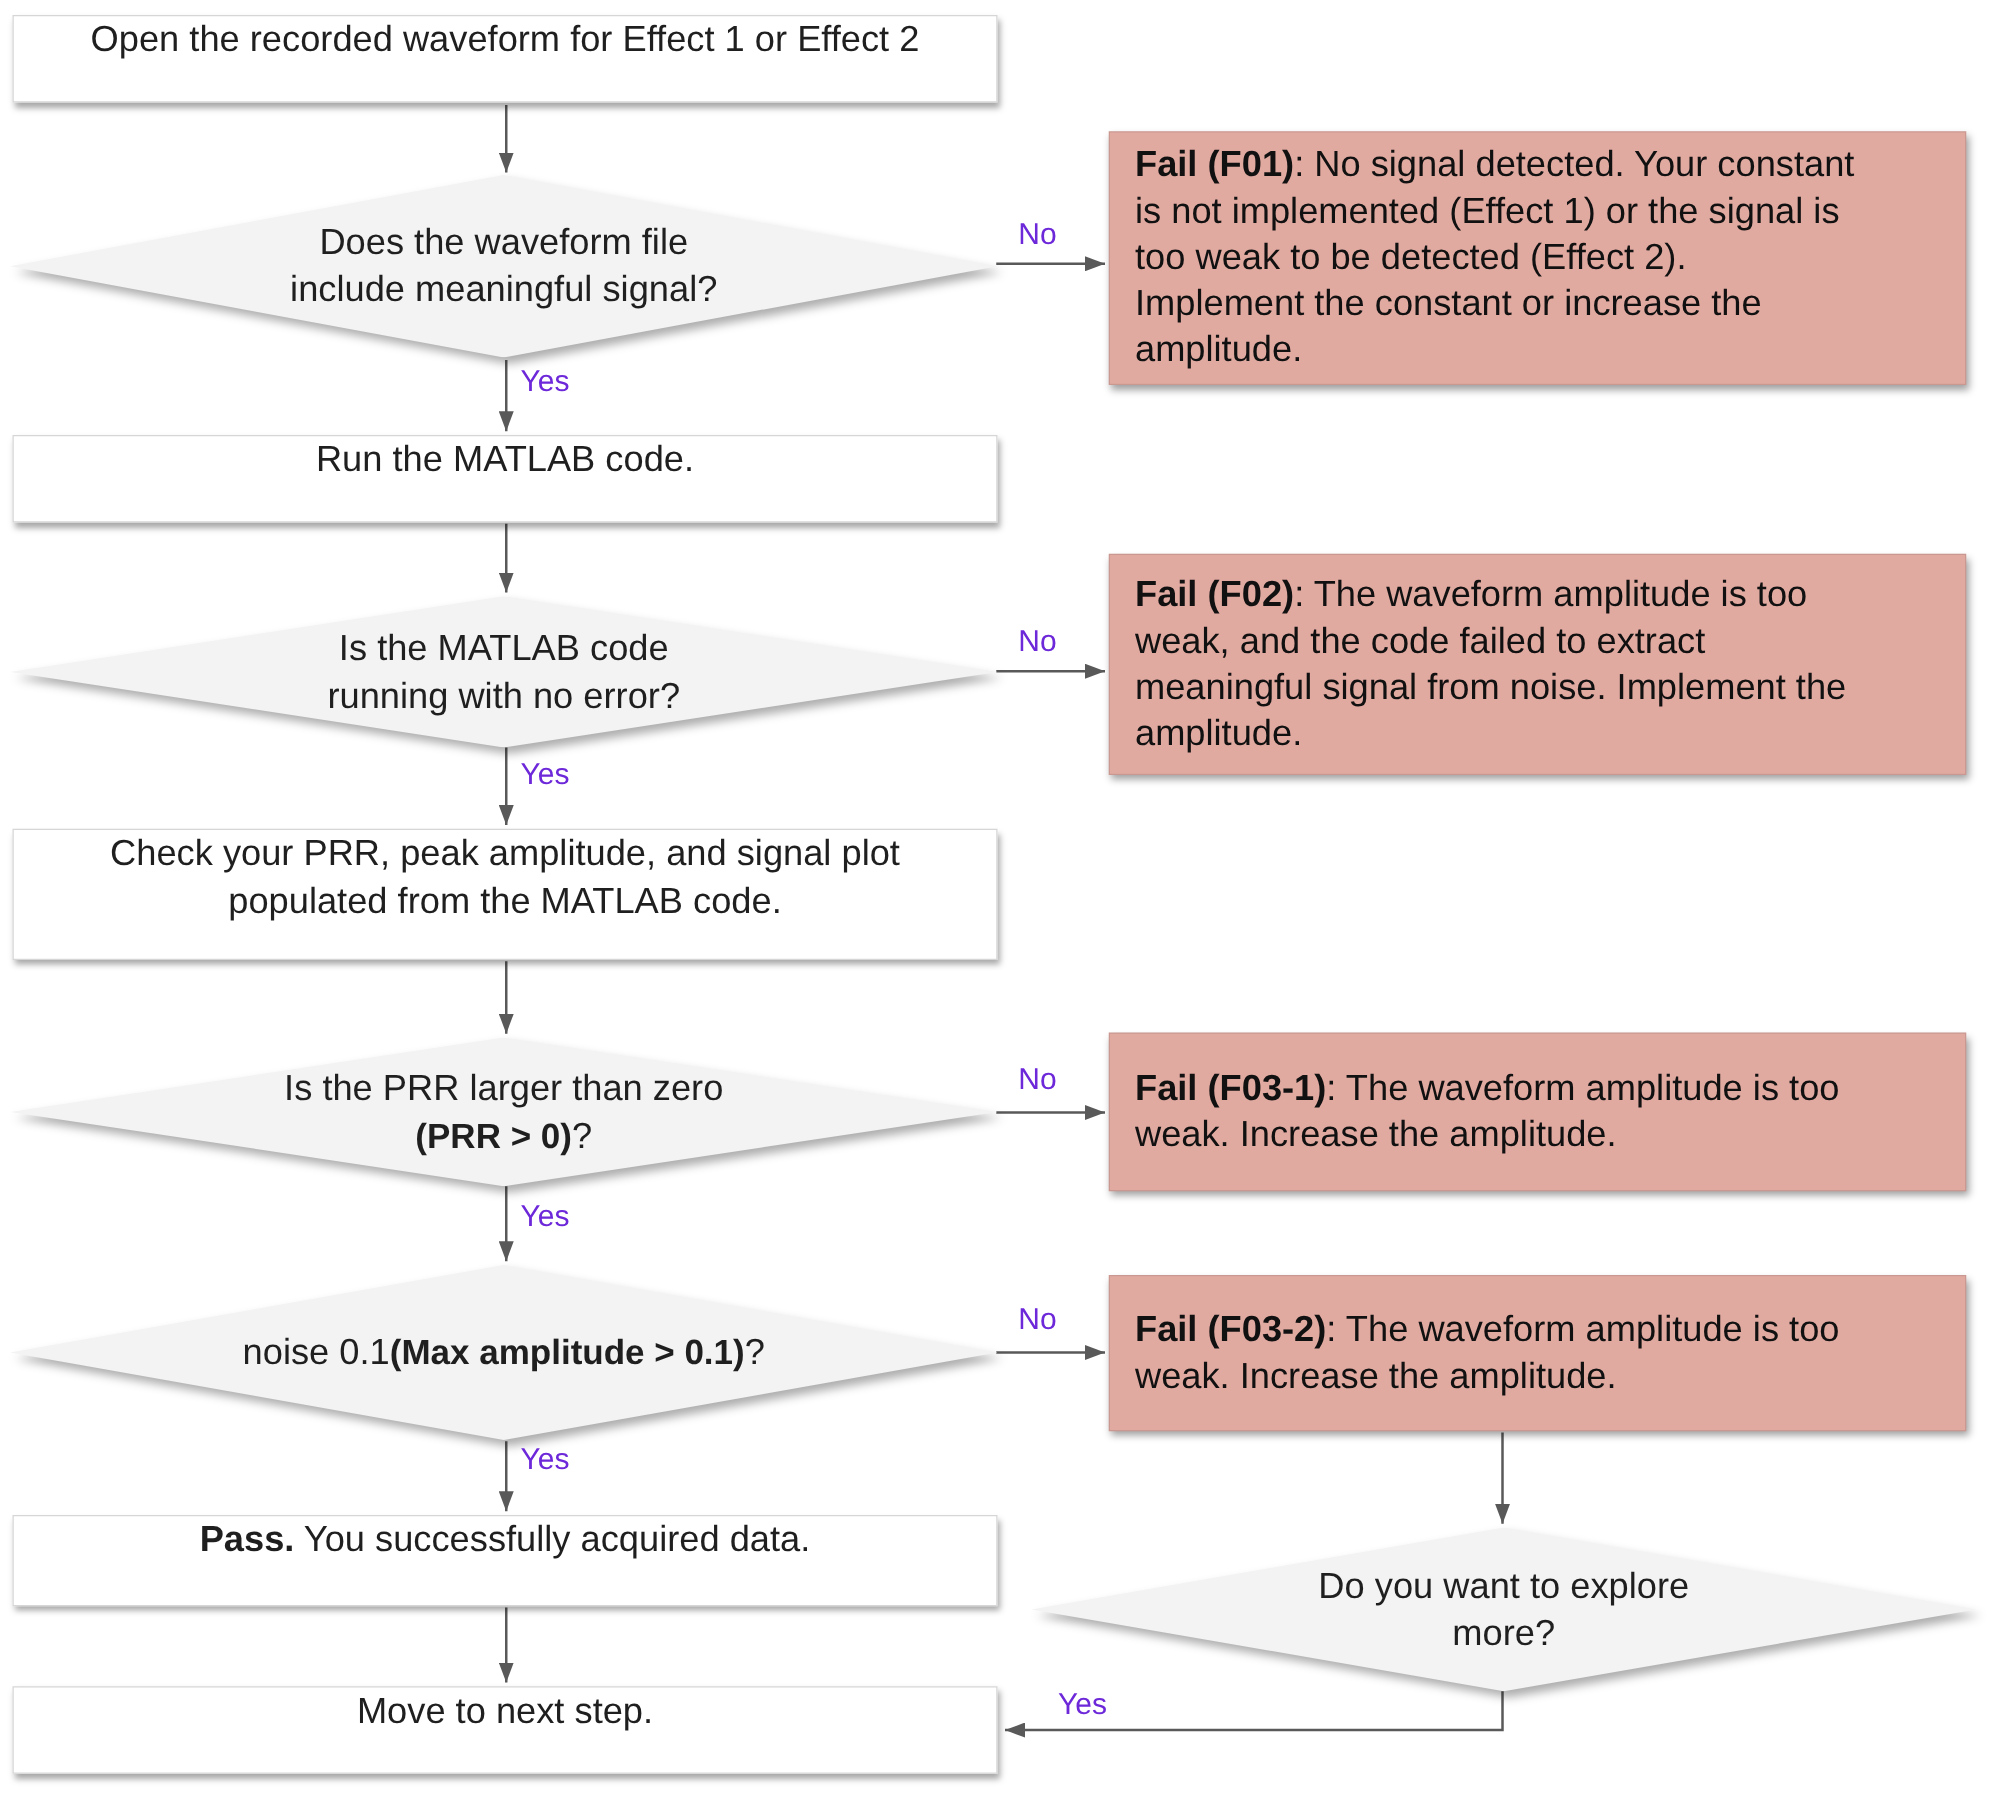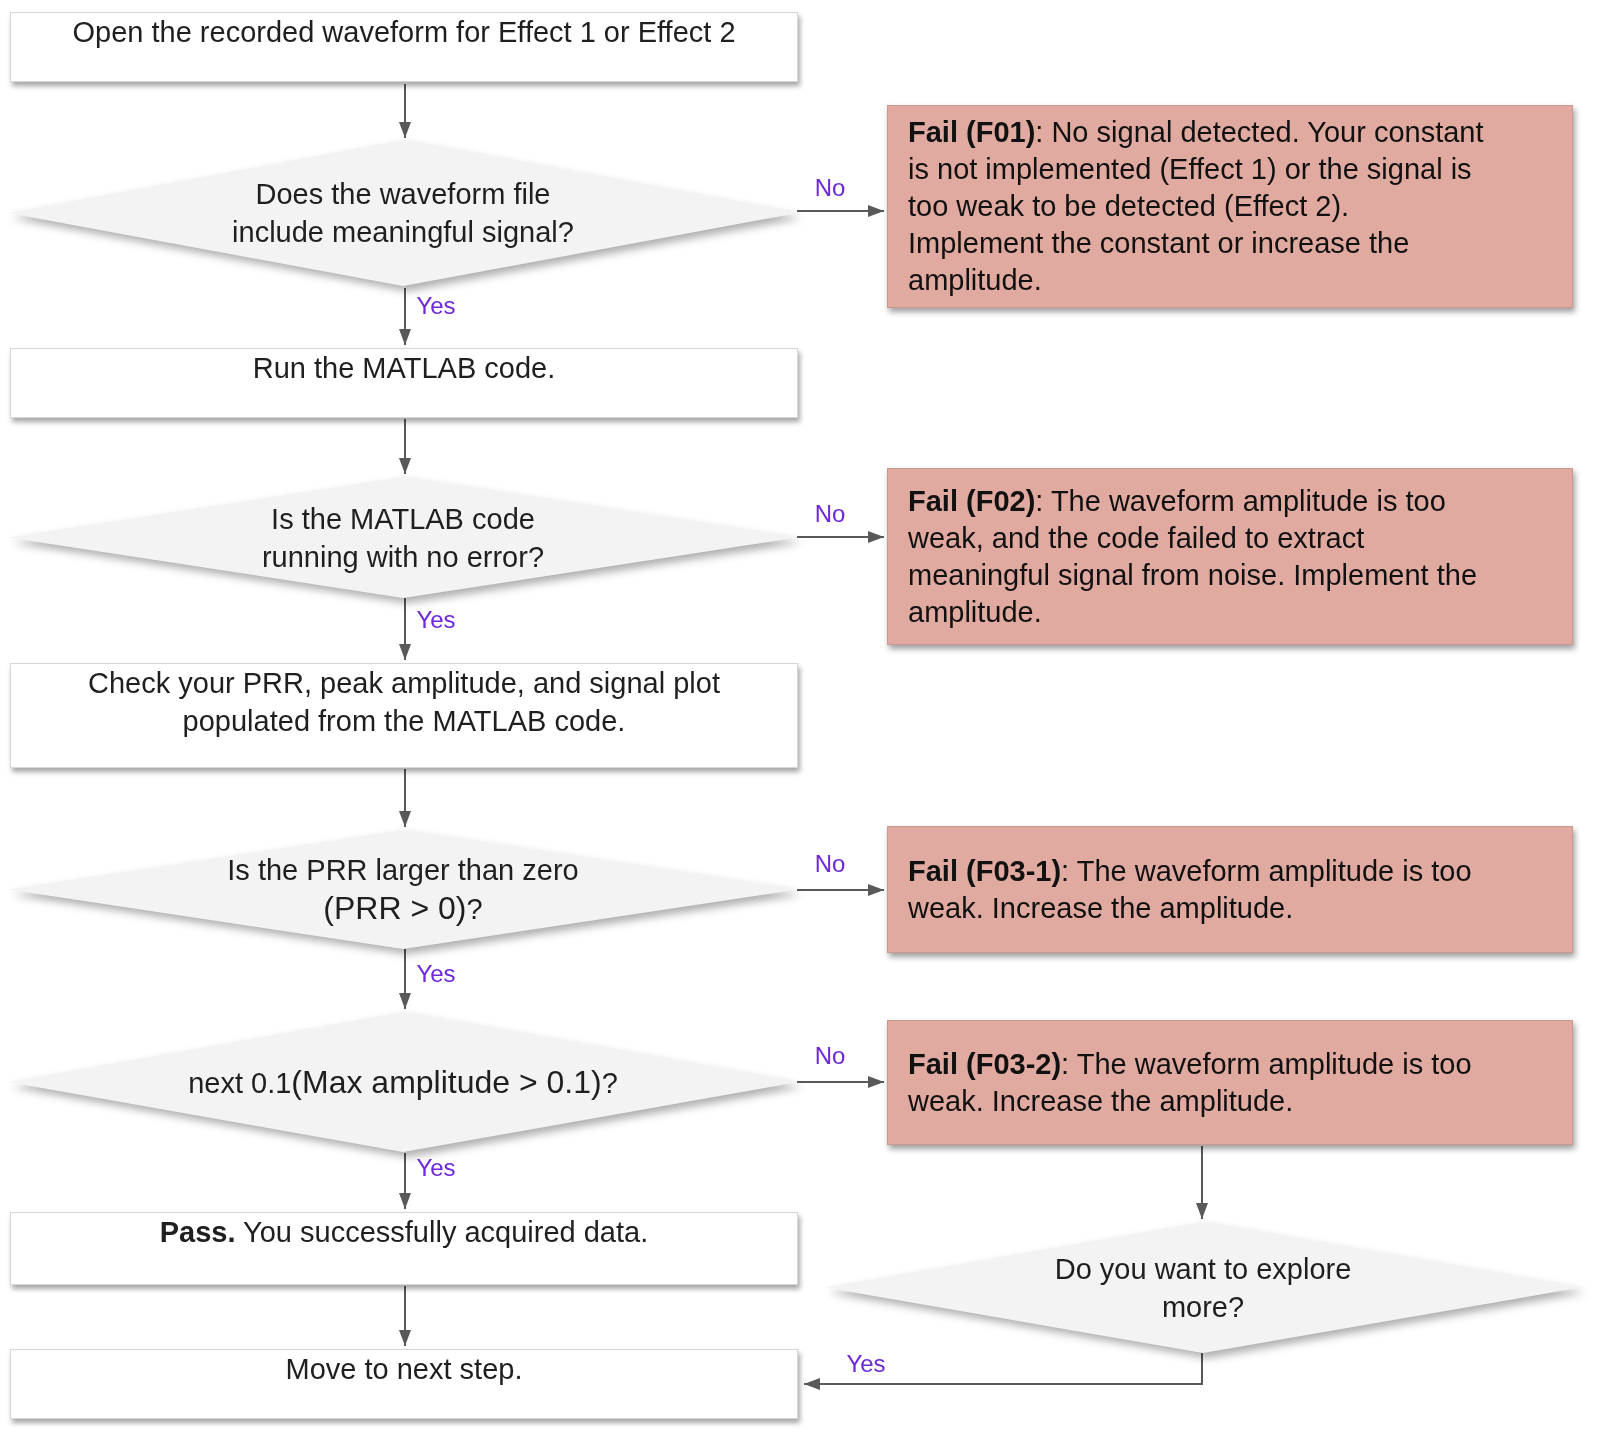--- a/index.html
+++ b/index.html
@@ -35,21 +35,21 @@
   }
   .fail{
     position:absolute;background:var(--fail-bg);
     border:1px solid rgba(0,0,0,0.10);
     box-shadow:2px 4px 6px rgba(0,0,0,0.38);
     display:flex;flex-direction:column;justify-content:center;
     font-size:29px;line-height:37px;padding:20px 20px;box-sizing:border-box;
     text-align:left;color:#111111;
   }
   .b{font-weight:bold;}
-  .small{font-size:32px;}
+  .small{font-size:28px;font-weight:bold;}
   .edge-label{position:absolute;font-size:24px;color:#6d28d9;width:56px;text-align:center;}
 </style>
 </head>
 <body>
 
 <div class="canvas">
 
   <svg class="edges" viewBox="0 0 1600 1437">
     <defs>
       <marker id="arr" markerUnits="userSpaceOnUse" markerWidth="16" markerHeight="12" refX="16" refY="6" orient="auto">
@@ -109,40 +109,40 @@
 
   <div class="decision-wrap" style="left:8px;top:830px;width:790px;height:119px;">
     <div class="decision">
       <div>Is the PRR larger than zero</div>
       <div><span class="small">(PRR &gt; 0)</span><span>?</span></div>
     </div>
   </div>
 
   <div class="decision-wrap" style="left:8px;top:1012px;width:790px;height:140px;">
     <div class="decision">
-      <div><span>next 0.1</span><span class="small">(Max amplitude &gt; 0.1)</span><span>?</span></div>
+      <div><span>noise 0.1</span><span class="small">(Max amplitude &gt; 0.1)</span><span>?</span></div>
     </div>
   </div>
 
   <div class="decision-wrap" style="left:825px;top:1222px;width:756px;height:131px;">
     <div class="decision">
       <div>Do you want to explore</div>
       <div>more?</div>
     </div>
   </div>
 
   <div class="fail" style="left:887px;top:105px;width:686px;height:203px;">
     <div><span class="b">Fail (F01)</span><span>: No signal detected. Your constant</span></div>
     <div>is not implemented (Effect 1) or the signal is</div>
     <div>too weak to be detected (Effect 2).</div>
     <div>Implement the constant or increase the</div>
     <div>amplitude.</div>
   </div>
 
-  <div class="fail" style="left:887px;top:468px;width:686px;height:177px;">
+  <div class="fail" style="left:887px;top:443px;width:686px;height:177px;">
     <div><span class="b">Fail (F02)</span><span>: The waveform amplitude is too</span></div>
     <div>weak, and the code failed to extract</div>
     <div>meaningful signal from noise. Implement the</div>
     <div>amplitude.</div>
   </div>
 
   <div class="fail" style="left:887px;top:826px;width:686px;height:127px;">
     <div><span class="b">Fail (F03-1)</span><span>: The waveform amplitude is too</span></div>
     <div>weak. Increase the amplitude.</div>
   </div>

